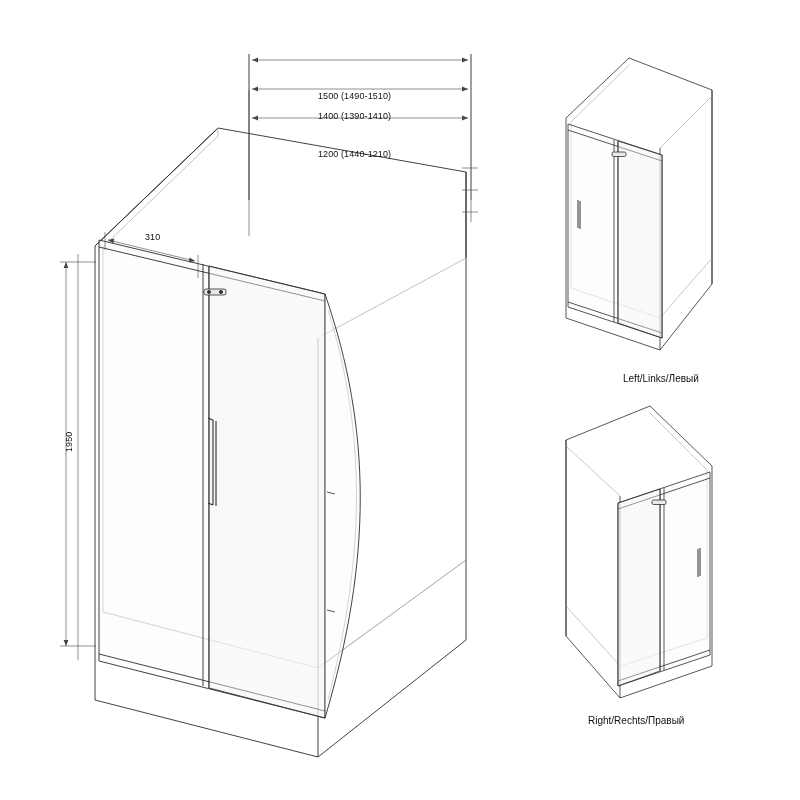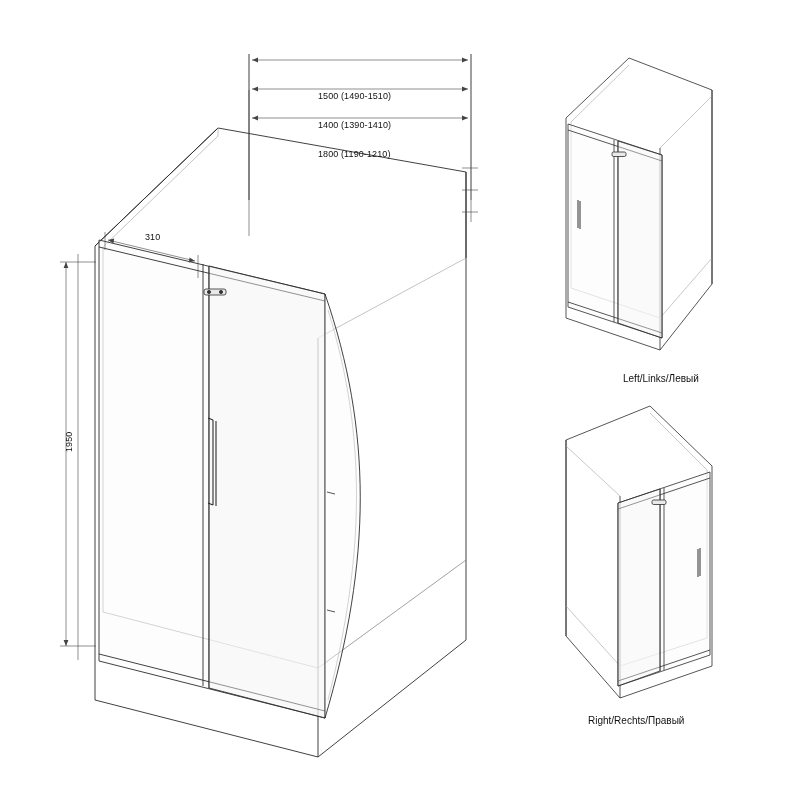--- a/index.html
+++ b/index.html
@@ -230,23 +230,23 @@
           <path d="M 698 549 L 698 577"></path>
         </g>
         <rect x="652" y="500" width="14" height="4.5" rx="1.6" fill="#e9e9e9"></rect>
       </g>
 
     </g>
   </svg>
 
   <div class="lbl dim" style="left:318px; top:91px;">1500 (1490-1510)</div>
 
-  <div class="lbl dim" style="left:318px; top:120px;">1400 (1390-1410)</div>
-
-  <div class="lbl dim" style="left:318px; top:149px;">1800 (1190-1210)</div>
+  <div class="lbl dim" style="left:318px; top:111px;">1400 (1390-1410)</div>
+
+  <div class="lbl dim" style="left:318px; top:149px;">1200 (1440-1210)</div>
 
   <div class="lbl dim" style="left:145px; top:232px;">310</div>
 
   <div class="lbl dim vert" style="left:64px; top:452px;">1950</div>
 
   <div class="caption" style="left:599px; top:373px;margin-left:24px;">Left/Links/Левый</div>
 
   <div class="caption" style="left:588px; top:715px;">Right/Rechts/Правый</div>
 
 </div>

